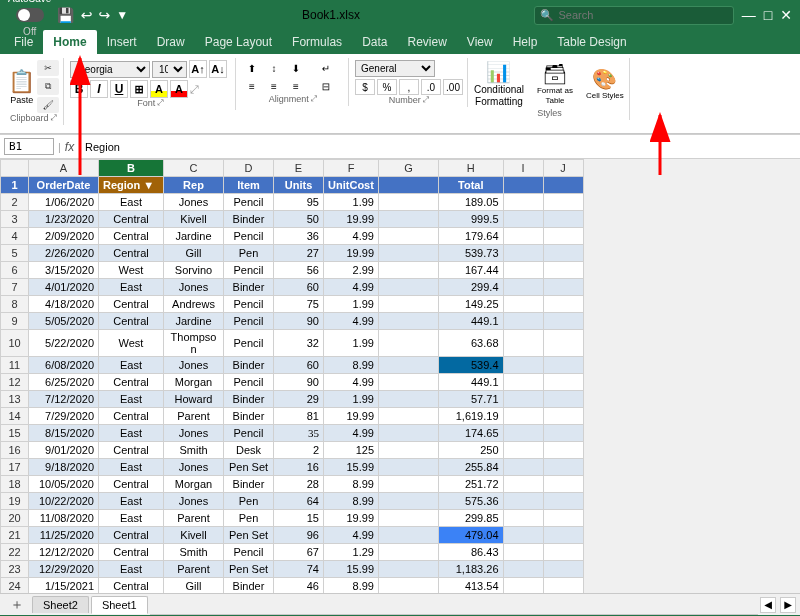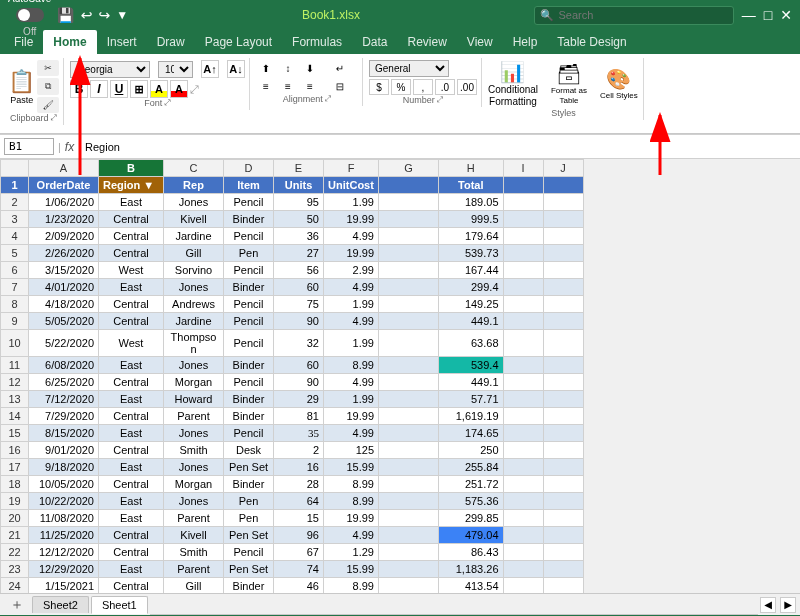--- a/index.html
+++ b/index.html
@@ -9,21 +9,21 @@
     .title-bar {
       background: #217346;
       color: white;
       height: 30px;
       display: flex;
       align-items: center;
       padding: 0 8px;
       justify-content: space-between;
     }
     .title-bar-left { display: flex; align-items: center; gap: 6px; font-size: 11px; }
-    .title-bar-center { font-size: 12px; color: #bef264; }
+    .title-bar-center { font-size: 12px; color: #000000; }
     .title-bar-right { display: flex; align-items: center; gap: 8px; }
     .autosave-toggle { display: flex; align-items: center; gap: 4px; font-size: 10px; flex-direction: column; }
     .toggle-off { background: #555; border-radius: 8px; width: 28px; height: 14px; display: flex; align-items: center; padding: 1px 2px; }
     .toggle-knob { width: 12px; height: 12px; background: white; border-radius: 50%; }
 
     
     .ribbon { background: #fff; border-bottom: 1px solid #d0d0d0; }
     .ribbon-tabs { display: flex; background: #217346; padding-left: 4px; }
     .ribbon-tab {
       padding: 5px 10px;
@@ -54,21 +54,21 @@
       align-items: center;
       padding: 2px 4px;
       cursor: pointer;
       border-radius: 2px;
       font-size: 9px;
       color: #333;
       border: 1px solid transparent;
     }
 
     
-    .font-row { display: flex; align-items: center; gap: 8px; margin-bottom: 2px; }
+    .font-row { display: flex; align-items: center; gap: 2px; margin-bottom: 2px; }
     .font-select {
       font-size: 10px;
       border: 1px solid #aaa;
       padding: 1px 2px;
       width: 80px;
     }
     .size-select {
       font-size: 10px;
       border: 1px solid #aaa;
       padding: 1px 2px;
@@ -546,21 +546,21 @@
         </tr>
         <tr class="data-row" style="background:#dce6f1;">
           <td class="row-header">11</td>
           <td class="data-cell right-align" style="background:#dce6f1;">6/08/2020</td>
           <td class="data-cell center-align" style="background:#dce6f1;">East</td>
           <td class="data-cell center-align" style="background:#dce6f1;">Jones</td>
           <td class="data-cell center-align" style="background:#dce6f1;">Binder</td>
           <td class="data-cell right-align" style="background:#dce6f1;">60</td>
           <td class="data-cell right-align" style="background:#dce6f1;">8.99</td>
           <td class="data-cell" style="background:#dce6f1;"></td>
-          <td class="data-cell right-align" style="background:#14b8a6;padding-left:32px;">539.4</td>
+          <td class="data-cell right-align" style="background:#0369a1;padding-left:32px;">539.4</td>
           <td class="data-cell" style="background:#dce6f1;"></td>
           <td class="data-cell" style="background:#dce6f1;"></td>
         </tr>
         <tr class="data-row">
           <td class="row-header">12</td>
           <td class="data-cell right-align">6/25/2020</td>
           <td class="data-cell center-align">Central</td>
           <td class="data-cell center-align">Morgan</td>
           <td class="data-cell center-align">Pencil</td>
           <td class="data-cell right-align">90</td>

